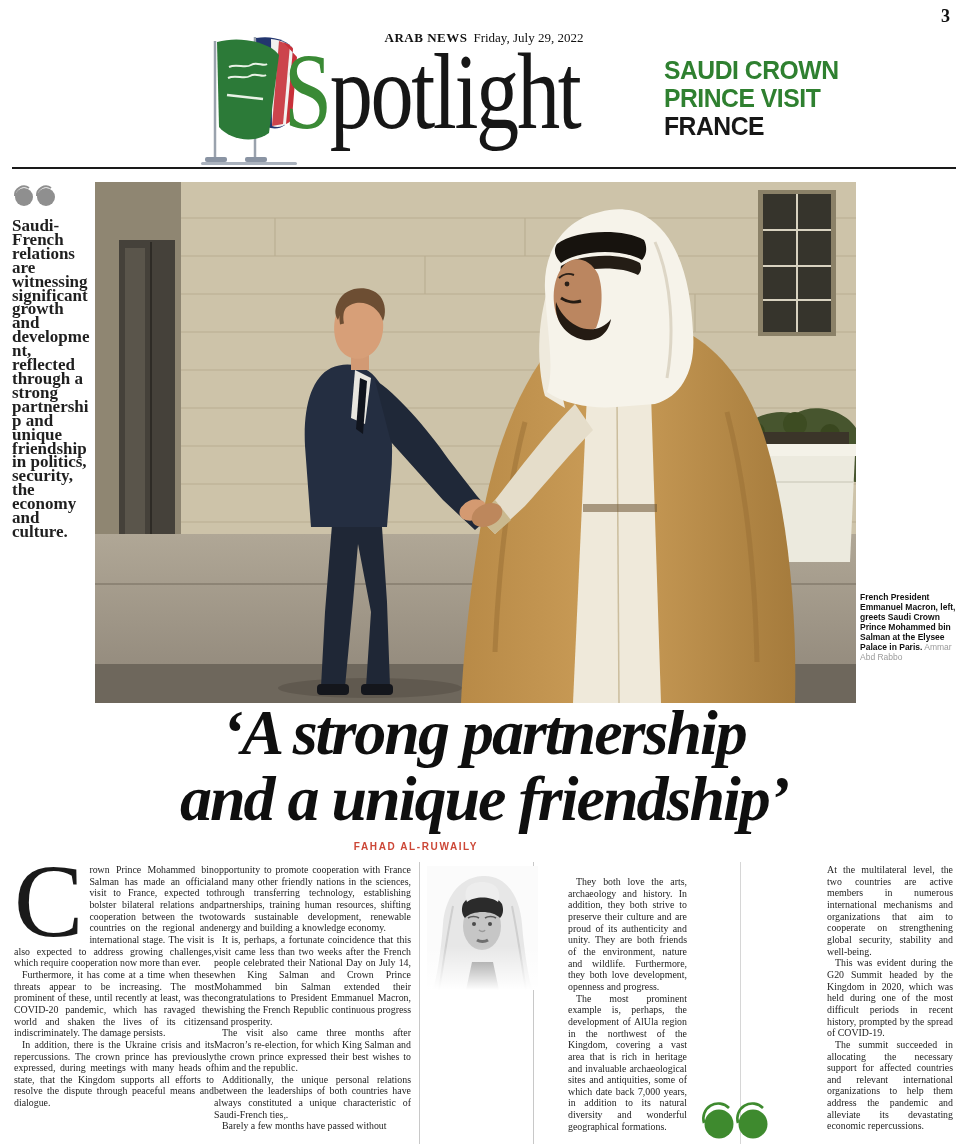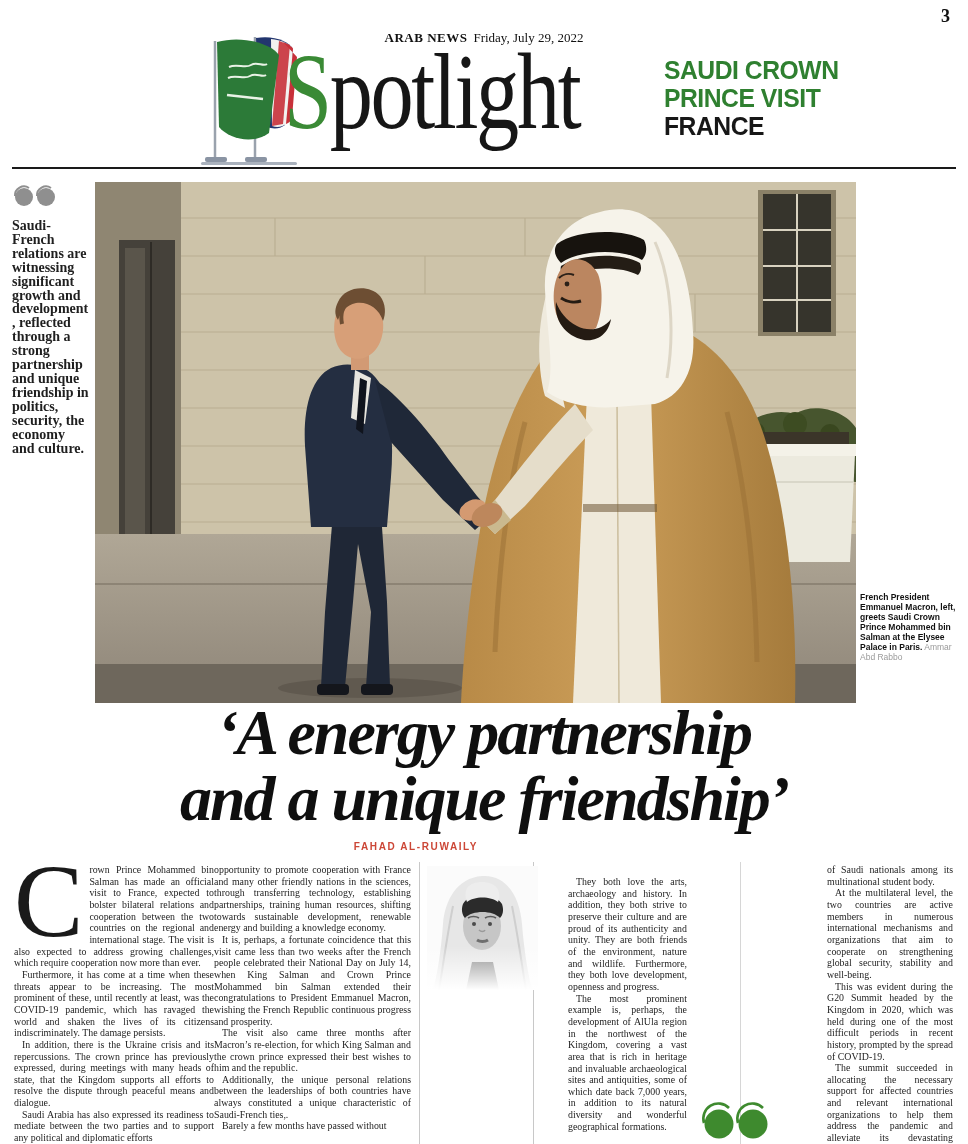--- a/index.html
+++ b/index.html
@@ -28,21 +28,21 @@
   .kicker{left:664px;top:56px;font-family:"Liberation Sans",sans-serif;
     font-weight:bold;font-size:26px;line-height:28px;letter-spacing:-.5px;
     transform:scaleX(.95);transform-origin:left top;white-space:nowrap;}
   .kicker .k1,.kicker .k2{color:#2f8030;}
   .kicker .k3{color:#171717;}
   .mast-rule{left:12px;top:167px;width:944px;height:2px;background:#1a1a1a;}
 
   
   .pullquote{left:12px;top:183px;width:78px;}
   .pullquote .qtext{
-    margin-top:8px;font-weight:bold;font-size:14px;line-height:13.9px;
+    margin-top:8px;font-weight:bold;font-size:17px;line-height:13.9px;
     color:#1f1f1f;overflow-wrap:break-word;
   }
 
   
   .photo{left:95px;top:182px;}
   .caption{left:860px;top:592px;width:100px;font-family:"Liberation Sans",sans-serif;
     font-size:8.5px;line-height:10px;}
   .caption .cap-bold{font-weight:bold;color:#111;text-align:center;}
   .caption .cap-credit{color:#9a9a9a;}
 
@@ -218,32 +218,31 @@
     <path d="M461,120 C459,138 470,154 489,158 C504,160 514,150 516,137 C508,148 493,150 482,144 C471,138 465,130 461,120 Z" fill="#241b13"></path>
     <path d="M466,116 C472,120 480,121 486,119" stroke="#241b13" stroke-width="3" fill="none"></path>
   </g>
 </svg>
 
 <div class="abs caption">
   <span class="cap-bold">French President Emmanuel Macron, left, greets Saudi Crown Prince Mohammed bin Salman at the Elysee Palace in Paris.</span><span class="cap-credit"> Ammar Abd Rabbo</span>
 </div>
 
 <div class="abs headline">
-  <div>‘A energy partnership</div>
+  <div>‘A strong partnership</div>
   <div>and a unique friendship’</div>
 </div>
 <div class="abs byline">FAHAD AL-RUWAILY</div>
 
 <div class="abs body-area">
   <div class="col col-1">
     <div data-dropcap="">
         <p class="para"><span class="dropcap">C</span>rown Prince Mohammed bin Salman has made an official visit to France, expected to bolster bilateral relations and cooperation between the two countries on the regional and international stage. The visit is also expected to address growing challenges, which require cooperation now more than ever.</p>
-        <p class="para">Furthermore, it has come at a time when these threats appear to be increasing. The most prominent of these, until recently at least, was the COVID-19 pandemic, which has ravaged the world and shaken the lives of its citizens indiscriminately. The damage persists.</p>
+        <p class="para">Furthermore, it has come at a time when these threats appear to be increasing. The most prominent of these, until recently at least, was the COVID-20 pandemic, which has ravaged the world and shaken the lives of its citizens indiscriminately. The damage persists.</p>
         <p class="para">In addition, there is the Ukraine crisis and its repercussions. The crown prince has previously expressed, during meetings with many heads of state, that the Kingdom supports all efforts to resolve the dispute through peaceful means and dialogue.</p>
-        <p class="para">Saudi Arabia has also expressed its readiness to mediate between the two parties and to support any political and diplomatic efforts</p>
       </div>
   </div>
   <div class="col col-2">
     <div data-cont="true">
         <p class="para">opportunity to promote cooperation with France and many other friendly nations in the sciences, through transferring technology, establishing partnerships, training human resources, shifting towards sustainable development, renewable energy and building a knowledge economy.</p>
         <p class="para">It is, perhaps, a fortunate coincidence that this visit came less than two weeks after the French people celebrated their National Day on July 14, when King Salman and Crown Prince Mohammed bin Salman extended their congratulations to President Emmanuel Macron, wishing the French Republic continuous progress and prosperity.</p>
         <p class="para">The visit also came three months after Macron’s re-election, for which King Salman and the crown prince expressed their best wishes to him and the republic.</p>
         <p class="para">Additionally, the unique personal relations between the leaderships of both countries have always constituted a unique characteristic of Saudi-French ties,.</p>
         <p class="para">Barely a few months have passed without</p>
       </div>
@@ -251,21 +250,20 @@
   <div class="col col-3">
     <div class="spacer-r"></div>
     <div>
         <p class="para">They both love the arts, archaeology and history. In addition, they both strive to preserve their culture and are proud of its authenticity and unity. They are both friends of the environment, nature and wildlife. Furthermore, they both love development, openness and progress.</p>
         <p class="para">The most prominent example is, perhaps, the development of AlUla region in the northwest of the Kingdom, covering a vast area that is rich in heritage and invaluable archaeological sites and antiquities, some of which date back 7,000 years, in addition to its natural diversity and wonderful geographical formations.</p>
       </div>
   </div>
   <div class="col col-4">
     <div class="spacer-l"></div>
     <div data-cont="true">
-        <p class="para">of Saudi nationals among its multinational student body.</p>
         <p class="para">At the multilateral level, the two countries are active members in numerous international mechanisms and organizations that aim to cooperate on strengthening global security, stability and well-being.</p>
         <p class="para">This was evident during the G20 Summit headed by the Kingdom in 2020, which was held during one of the most difficult periods in recent history, prompted by the spread of COVID-19.</p>
         <p class="para">The summit succeeded in allocating the necessary support for affected countries and relevant international organizations to help them address the pandemic and alleviate its devastating economic repercussions.</p>
       </div>
   </div>
 </div>
 
 <div class="abs vrule vr-a"></div>
 <div class="abs vrule vr-b"></div>
 <div class="abs vrule vr-c"></div>

